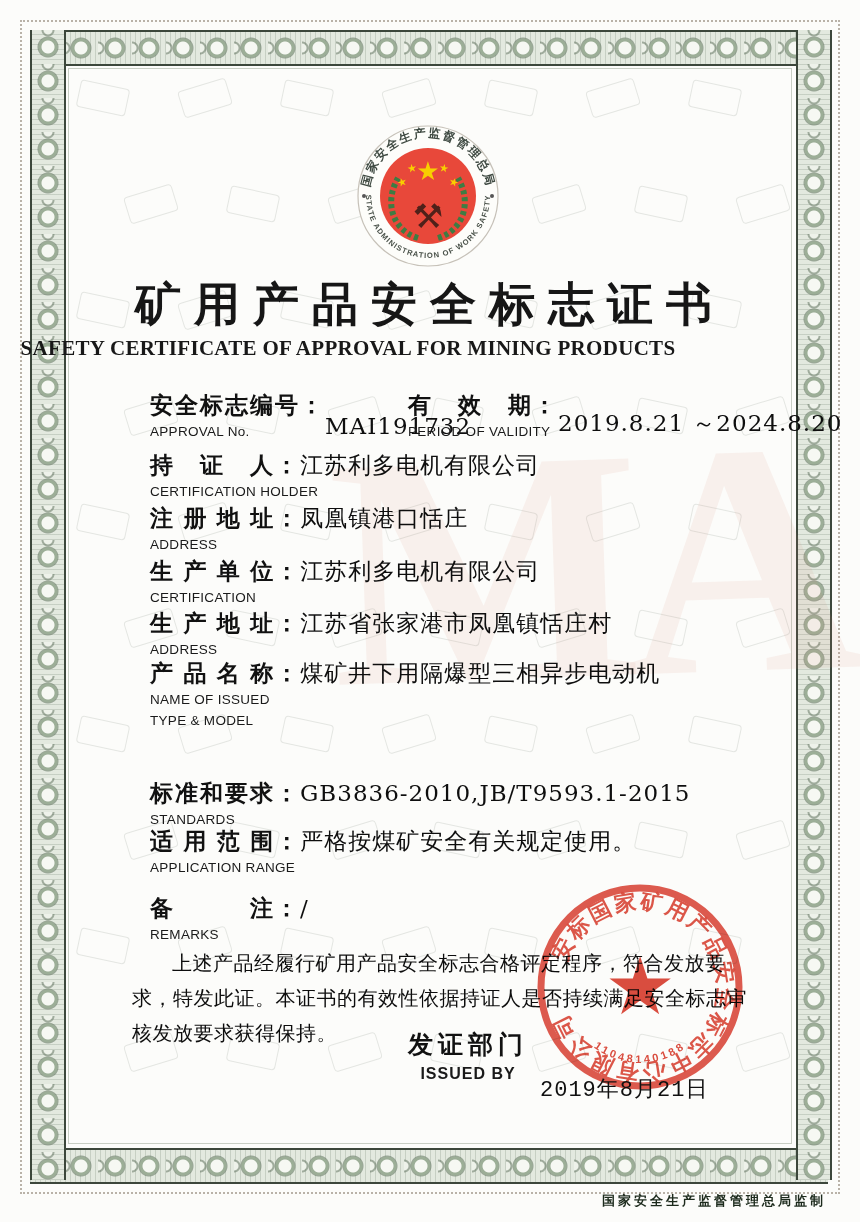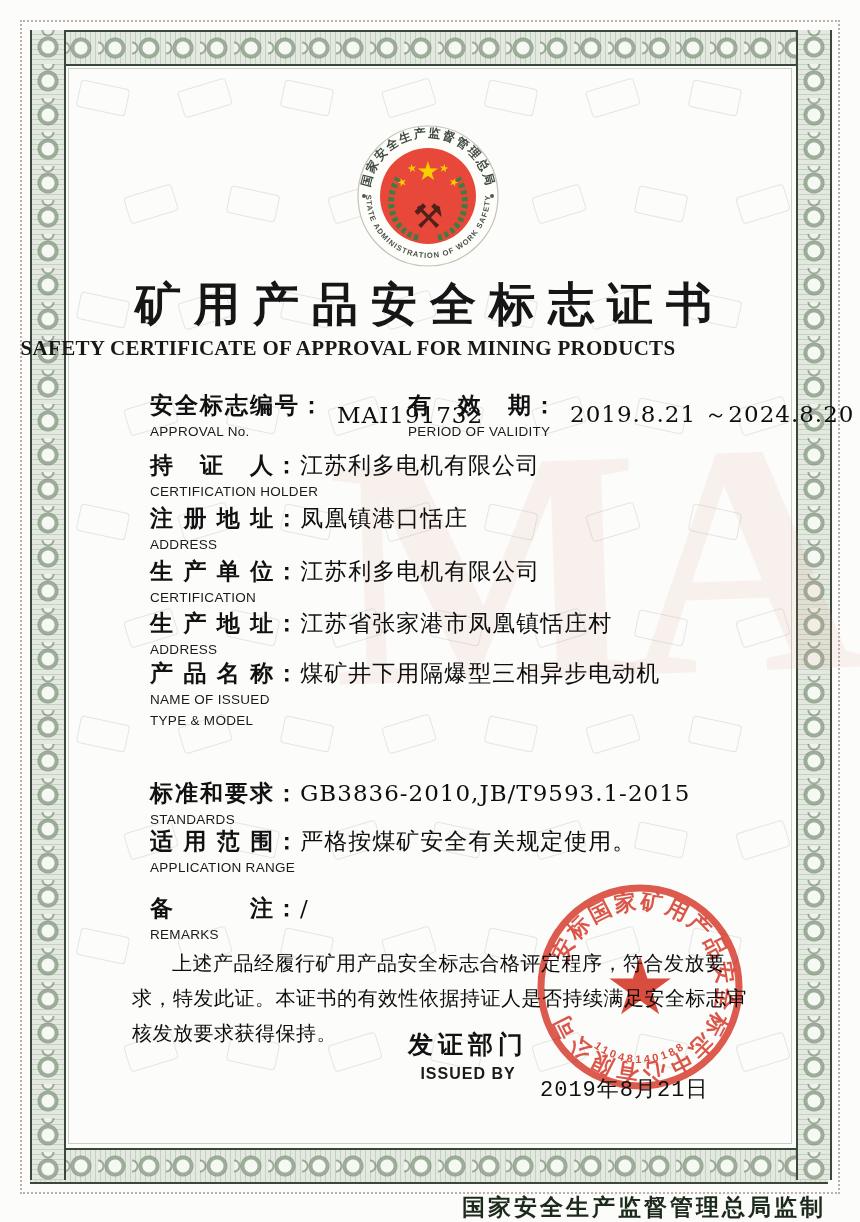--- a/index.html
+++ b/index.html
@@ -39,40 +39,40 @@
   .title-zh{position:absolute;left:0;top:274px;width:860px;text-align:center;z-index:2;
         font-family:"Liberation Serif",serif;font-weight:bold;font-size:46px;
         letter-spacing:13px;color:#161616;}
   .title-en{position:absolute;left:0;top:336px;width:696px;text-align:center;z-index:2;
         font-family:"Liberation Serif",serif;font-weight:bold;font-size:21px;
         letter-spacing:.3px;color:#181818;}
   
   .zh{font-weight:600;font-size:23px;letter-spacing:2px;color:#111;}
   .en{font-size:13.5px;letter-spacing:.3px;color:#1a1a1a;margin-top:3px;}
   .val{font-family:"DejaVu Serif","Liberation Serif",serif;font-size:23px;color:#0e0e0e;letter-spacing:1px;}
-  .hdr-field{position:absolute;display:flex;align-items:center;gap:12px;z-index:2;}
+  .hdr-field{position:absolute;display:flex;align-items:flex-end;z-index:2;}
   .hdr-approval{left:150px;top:390px;}
   .hdr-validity{left:408px;top:390px;}
   .row{position:absolute;left:150px;z-index:2;}
   .row .line{white-space:nowrap;}
   .r0{top:450px;} .r1{top:503px;} .r2{top:556px;} .r3{top:608px;}
   .r4{top:658px;} .r5{top:710px;} .r6{top:778px;} .r7{top:826px;} .r8{top:893px;}
   
   .statement{position:absolute;left:132px;top:946px;width:620px;z-index:2;
         font-family:"DejaVu Serif","Liberation Serif",serif;font-size:20px;line-height:35px;
         text-indent:2em;color:#0d0d0d;letter-spacing:.5px;}
   .issued{position:absolute;left:398px;top:1028px;width:140px;text-align:center;z-index:2;}
   .issued .zh{font-size:25px;letter-spacing:5px;}
   .issued .en{font-size:16px;font-weight:bold;letter-spacing:1px;margin-top:4px;}
   .cert-date{position:absolute;left:540px;top:1074px;z-index:4;
         font-size:22px;color:#101010;letter-spacing:1px;font-family:Liberation Mono, monospace;}
   .stamp{position:absolute;left:525px;top:872px;width:230px;height:230px;z-index:3;
         opacity:.9;mix-blend-mode:multiply;}
   .footer{position:absolute;right:34px;top:1192px;z-index:2;
-        font-weight:bold;font-size:23px;letter-spacing:3px;color:#1c2a1c;}
+        font-weight:bold;font-size:13px;letter-spacing:3px;color:#1c2a1c;}
 </style>
 </head>
 <body>
 
 <div class="page">
 
   <div class="outer-dots"></div>
   <div class="band band-top"></div>
   <div class="band band-bottom"></div>
   <div class="band band-left"></div>

